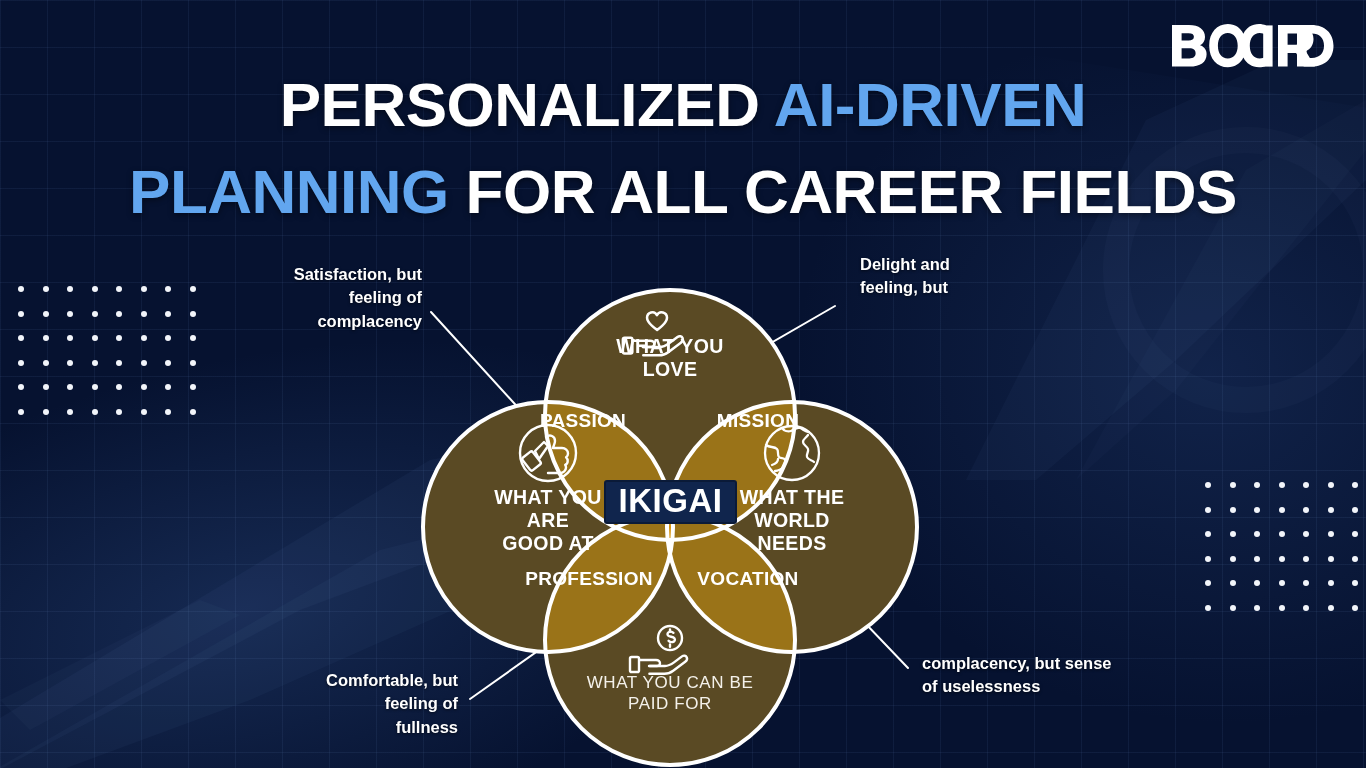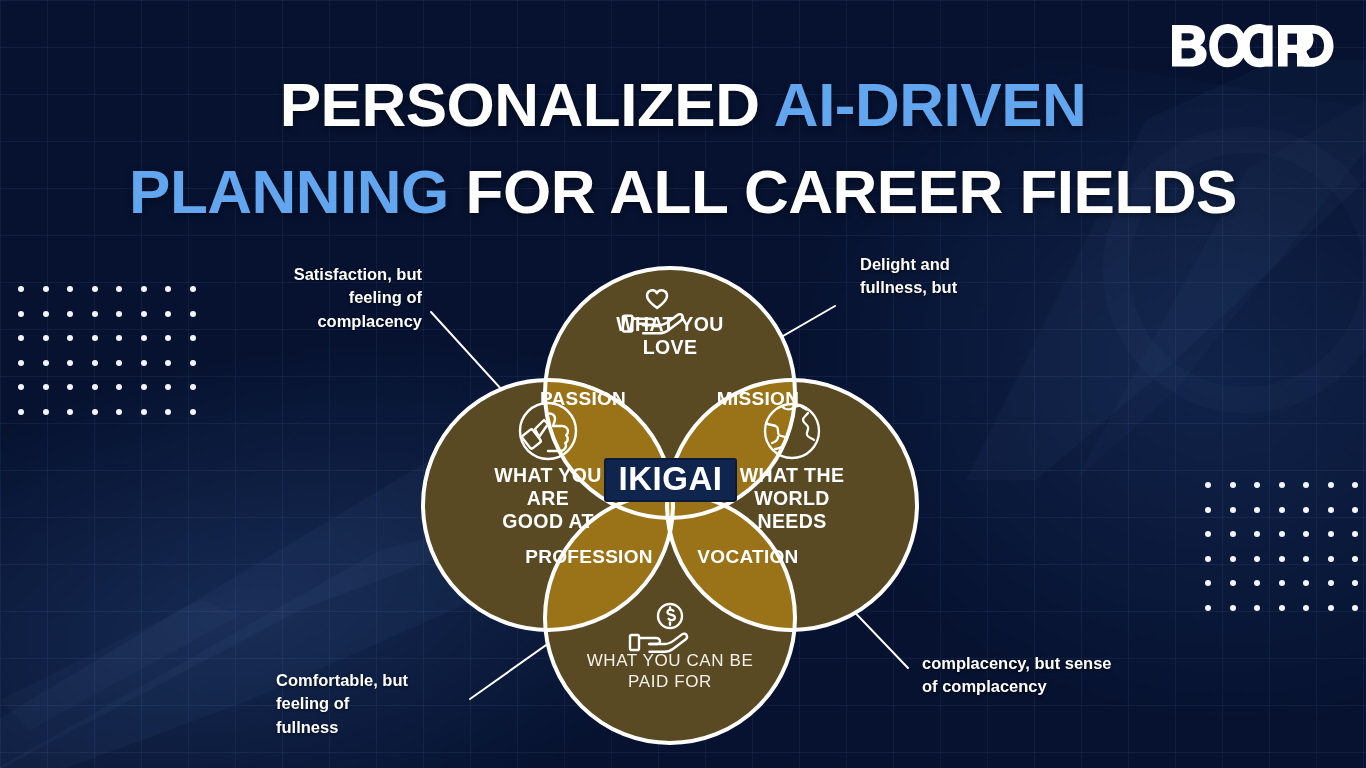--- a/index.html
+++ b/index.html
@@ -55,21 +55,21 @@
     font-size:62px;
     line-height:1.40;
     letter-spacing:-0.5px;
     color:#ffffff;
     text-shadow:0 2px 6px rgba(0,0,0,.45);
   }
   #headline .accent { color:#62a6ef; }
 
   
   #ikigai-diagram {
-    position:absolute; left:403px; top:233px;
+    position:absolute; left:403px; top:255px;
     width:535px; height:500px;
   }
   #ikigai-diagram svg { display:block; width:100%; height:100%; overflow:visible; }
 
   .circle-title {
     font-family:"Liberation Sans", sans-serif;
     font-weight:bold; font-size:19.5px; fill:#ffffff;
     letter-spacing:.4px;
   }
   .circle-title.thin { font-weight:normal; font-size:17px; fill:#f4f1ea; letter-spacing:.6px; }
@@ -86,21 +86,21 @@
   .annotation {
     position:absolute;
     color:#ffffff;
     font-weight:bold;
     font-size:16.5px;
     line-height:1.42;
     text-shadow:0 1px 3px rgba(0,0,0,.6);
   }
   #annotation-top-left     { left:236px;  top:263px;  width:186px; text-align:right; }
   #annotation-top-right    { left:860px;  top:253px;  width:200px; text-align:left;  }
-  #annotation-bottom-left  { left:276px;  top:669px;  width:182px; }
+  #annotation-bottom-left  { left:276px;  top:669px;  width:182px; text-align:right; }
   #annotation-bottom-right { left:922px;  top:652px;  width:215px; text-align:left;  }
 
   #leader-lines { position:absolute; inset:0; pointer-events:none; }
 </style>
 </head>
 <body>
 
 <div id="bg-layer">
   <div class="glow-a"></div>
   <div class="glow-b"></div>
@@ -387,25 +387,25 @@
 </div>
 
 <div class="annotation" id="annotation-top-left">
   <div>Satisfaction, but</div>
   <div>feeling of</div>
   <div>complacency</div>
 </div>
 
 <div class="annotation" id="annotation-top-right">
   <div>Delight and</div>
-  <div>fullness, but</div>
+  <div>feeling, but</div>
 </div>
 
 <div class="annotation" id="annotation-bottom-left">
   <div>Comfortable, but</div>
   <div>feeling of</div>
   <div>fullness</div>
 </div>
 
 <div class="annotation" id="annotation-bottom-right">
   <div>complacency, but sense</div>
-  <div>of complacency</div>
+  <div>of uselessness</div>
 </div>
 
 </body></html>

